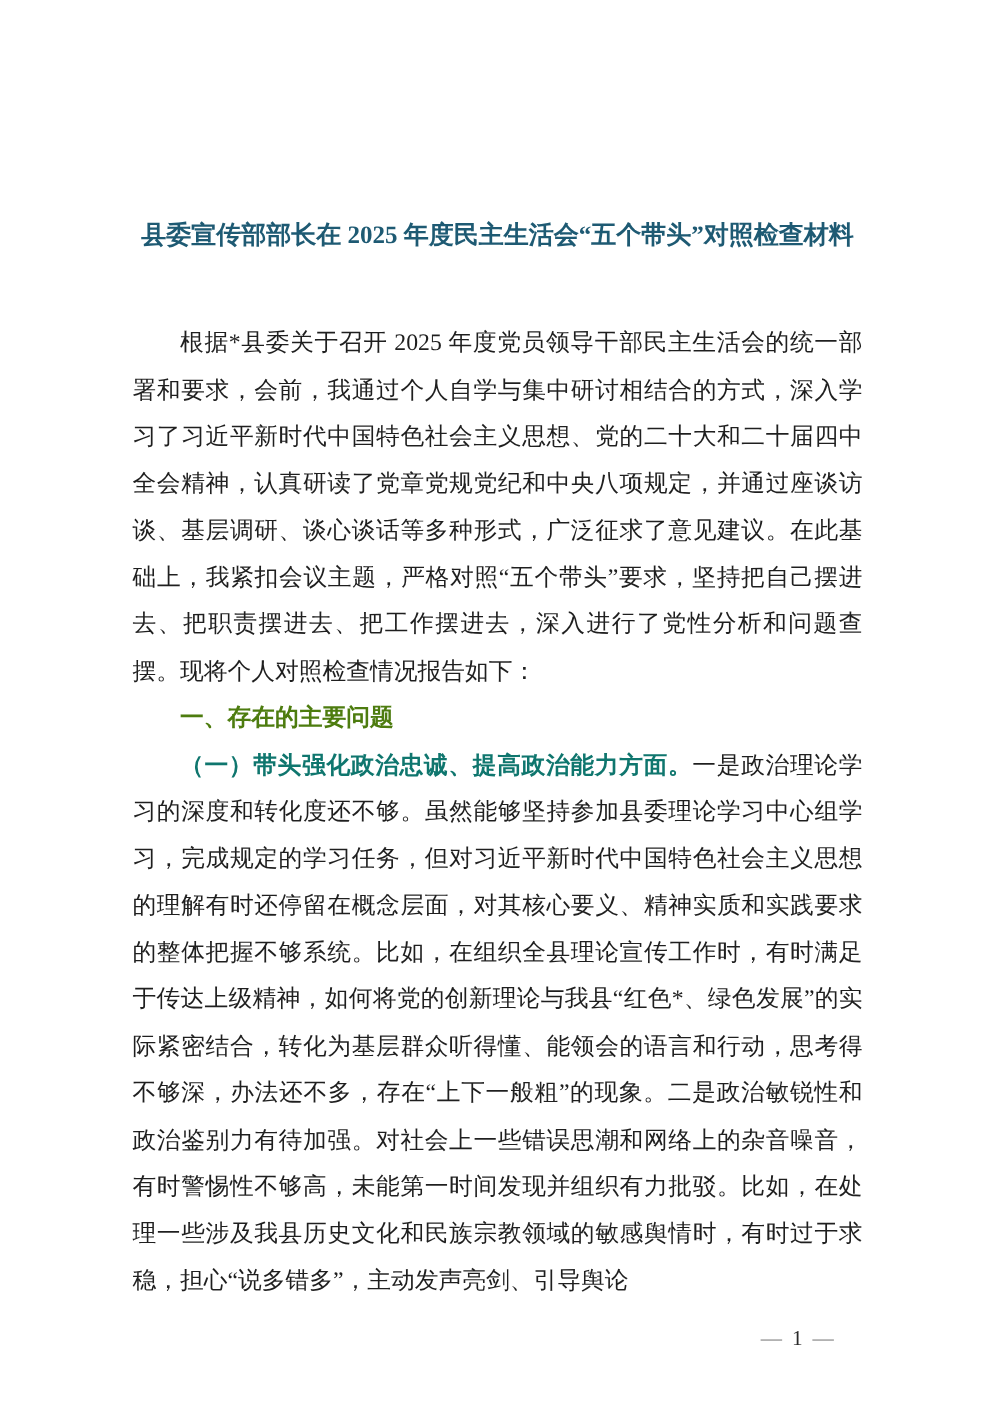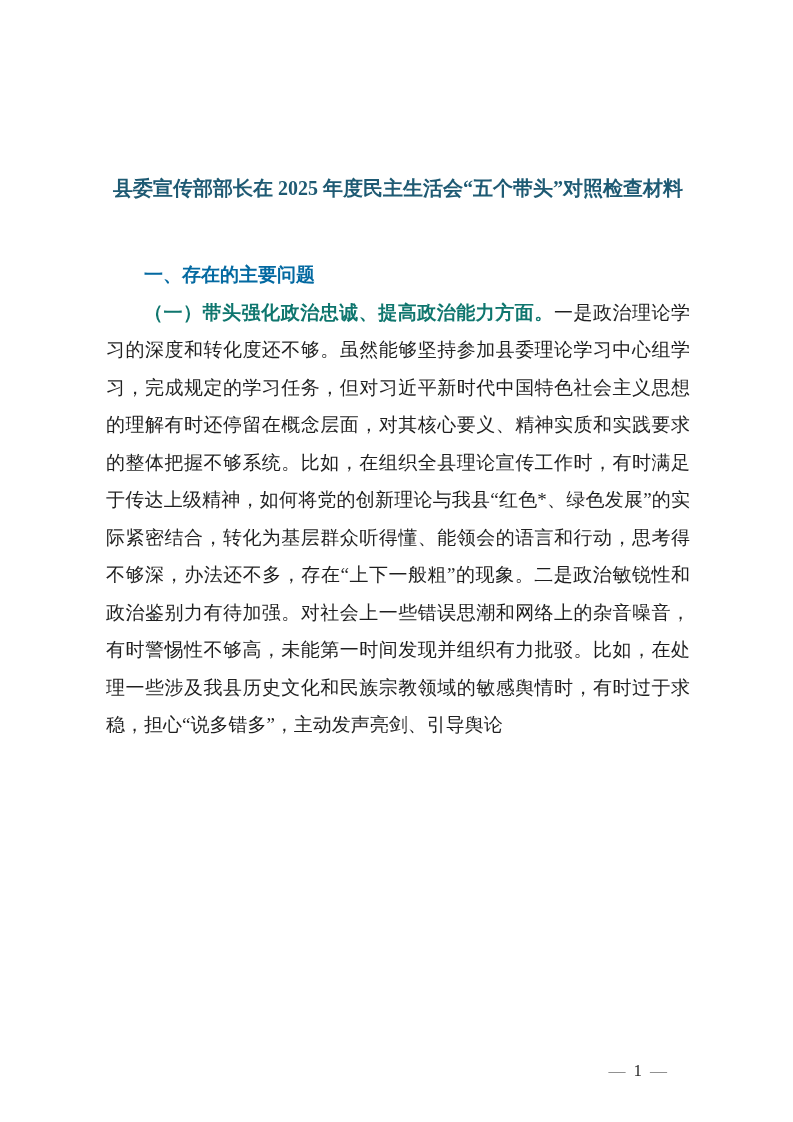--- a/index.html
+++ b/index.html
@@ -39,21 +39,21 @@
     text-indent: 2em;
     color: #1f1f1f;
     word-break: break-all;
   }
   .section-heading {
     margin: 0;
     font-size: 19px;
     line-height: 37.5px;
     font-weight: bold;
     text-indent: 2em;
-    color: #0369a1;
+    color: #4d7c0f;
     font-family: Liberation Sans, sans-serif;
     text-align: left;
   }
   .item-lead {
     font-weight: bold;
     color: #0f766e;
   }
   .page-footer {
     position: absolute;
     top: 1035px;
@@ -71,20 +71,21 @@
   }
 </style>
 </head>
 <body>
 
 <div class="page">
   <div class="content">
 
     <h1 class="doc-title">县委宣传部部长在 2025 年度民主生活会“五个带头”对照检查材料</h1>
 
+    <p class="para">根据*县委关于召开 2025 年度党员领导干部民主生活会的统一部署和要求，会前，我通过个人自学与集中研讨相结合的方式，深入学习了习近平新时代中国特色社会主义思想、党的二十大和二十届四中全会精神，认真研读了党章党规党纪和中央八项规定，并通过座谈访谈、基层调研、谈心谈话等多种形式，广泛征求了意见建议。在此基础上，我紧扣会议主题，严格对照“五个带头”要求，坚持把自己摆进去、把职责摆进去、把工作摆进去，深入进行了党性分析和问题查摆。现将个人对照检查情况报告如下：</p>
 
     <p class="section-heading">一、存在的主要问题</p>
 
     <p class="para"><span class="item-lead">（一）带头强化政治忠诚、提高政治能力方面。</span><span>一是政治理论学习的深度和转化度还不够。虽然能够坚持参加县委理论学习中心组学习，完成规定的学习任务，但对习近平新时代中国特色社会主义思想的理解有时还停留在概念层面，对其核心要义、精神实质和实践要求的整体把握不够系统。比如，在组织全县理论宣传工作时，有时满足于传达上级精神，如何将党的创新理论与我县“红色*、绿色发展”的实际紧密结合，转化为基层群众听得懂、能领会的语言和行动，思考得不够深，办法还不多，存在“上下一般粗”的现象。二是政治敏锐性和政治鉴别力有待加强。对社会上一些错误思潮和网络上的杂音噪音，有时警惕性不够高，未能第一时间发现并组织有力批驳。比如，在处理一些涉及我县历史文化和民族宗教领域的敏感舆情时，有时过于求稳，担心“说多错多”，主动发声亮剑、引导舆论</span></p>
 
   </div>
 
   <div class="page-footer"><span class="footer-dash">—</span><span>1</span><span class="footer-dash">—</span></div>
 </div>
 

